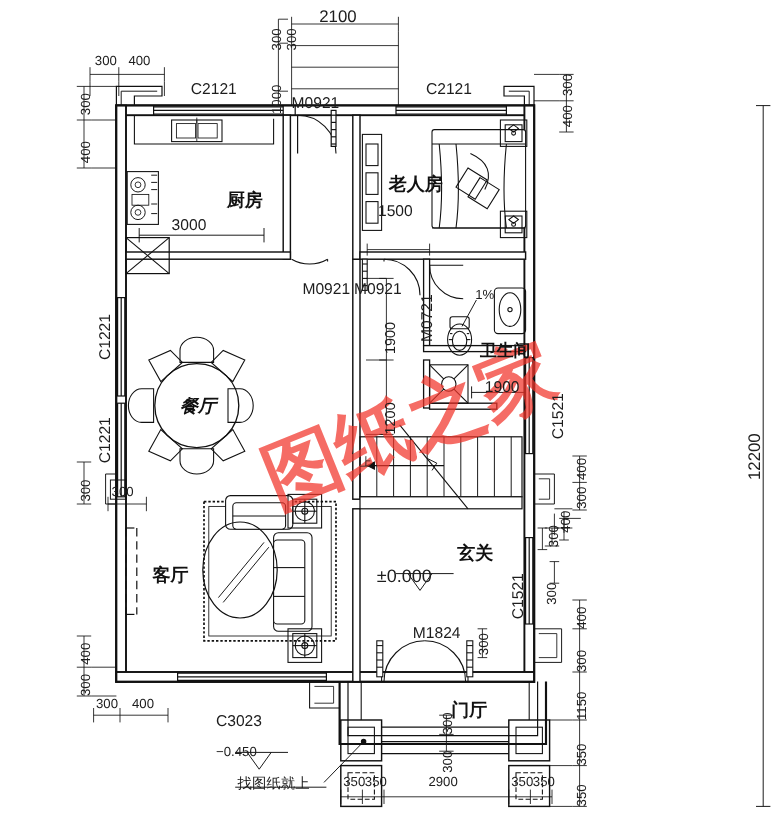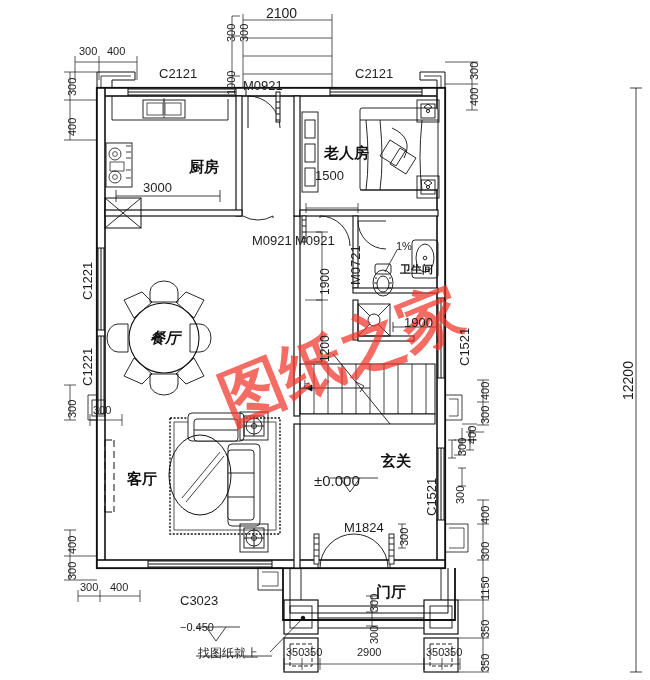--- a/index.html
+++ b/index.html
@@ -541,21 +541,21 @@
     </g>
   </g>
 </svg>
 
 <div class="wm-diag">图纸之家</div>
 
 <div class="room" style="left:175px;top:158px;margin-left:14px;">厨房</div>
 <div class="room" style="left:150px;top:329px;font-style:italic;">餐厅</div>
 <div class="room" style="left:127px;top:470px;">客厅</div>
 <div class="room" style="left:324px;top:144px;">老人房</div>
-<div class="room" style="left:400px;top:262px;font-size:11px;">卫生间</div>
+<div class="room" style="left:400px;top:284px;font-size:14px;">卫生间</div>
 <div class="room" style="left:381px;top:452px;">玄关</div>
 <div class="room" style="left:376px;top:583px;">门厅</div>
 
 <div class="lbl" style="left:159px;top:66px;">C2121</div>
 <div class="lbl" style="left:355px;top:66px;">C2121</div>
 <div class="lbl v" style="left:80px;top:300px;">C1221</div>
 <div class="lbl v" style="left:80px;top:386px;">C1221</div>
 <div class="lbl v" style="left:457px;top:366px;">C1521</div>
 <div class="lbl v" style="left:424px;top:516px;">C1521</div>
 <div class="lbl" style="left:180px;top:593px;">C3023</div>

